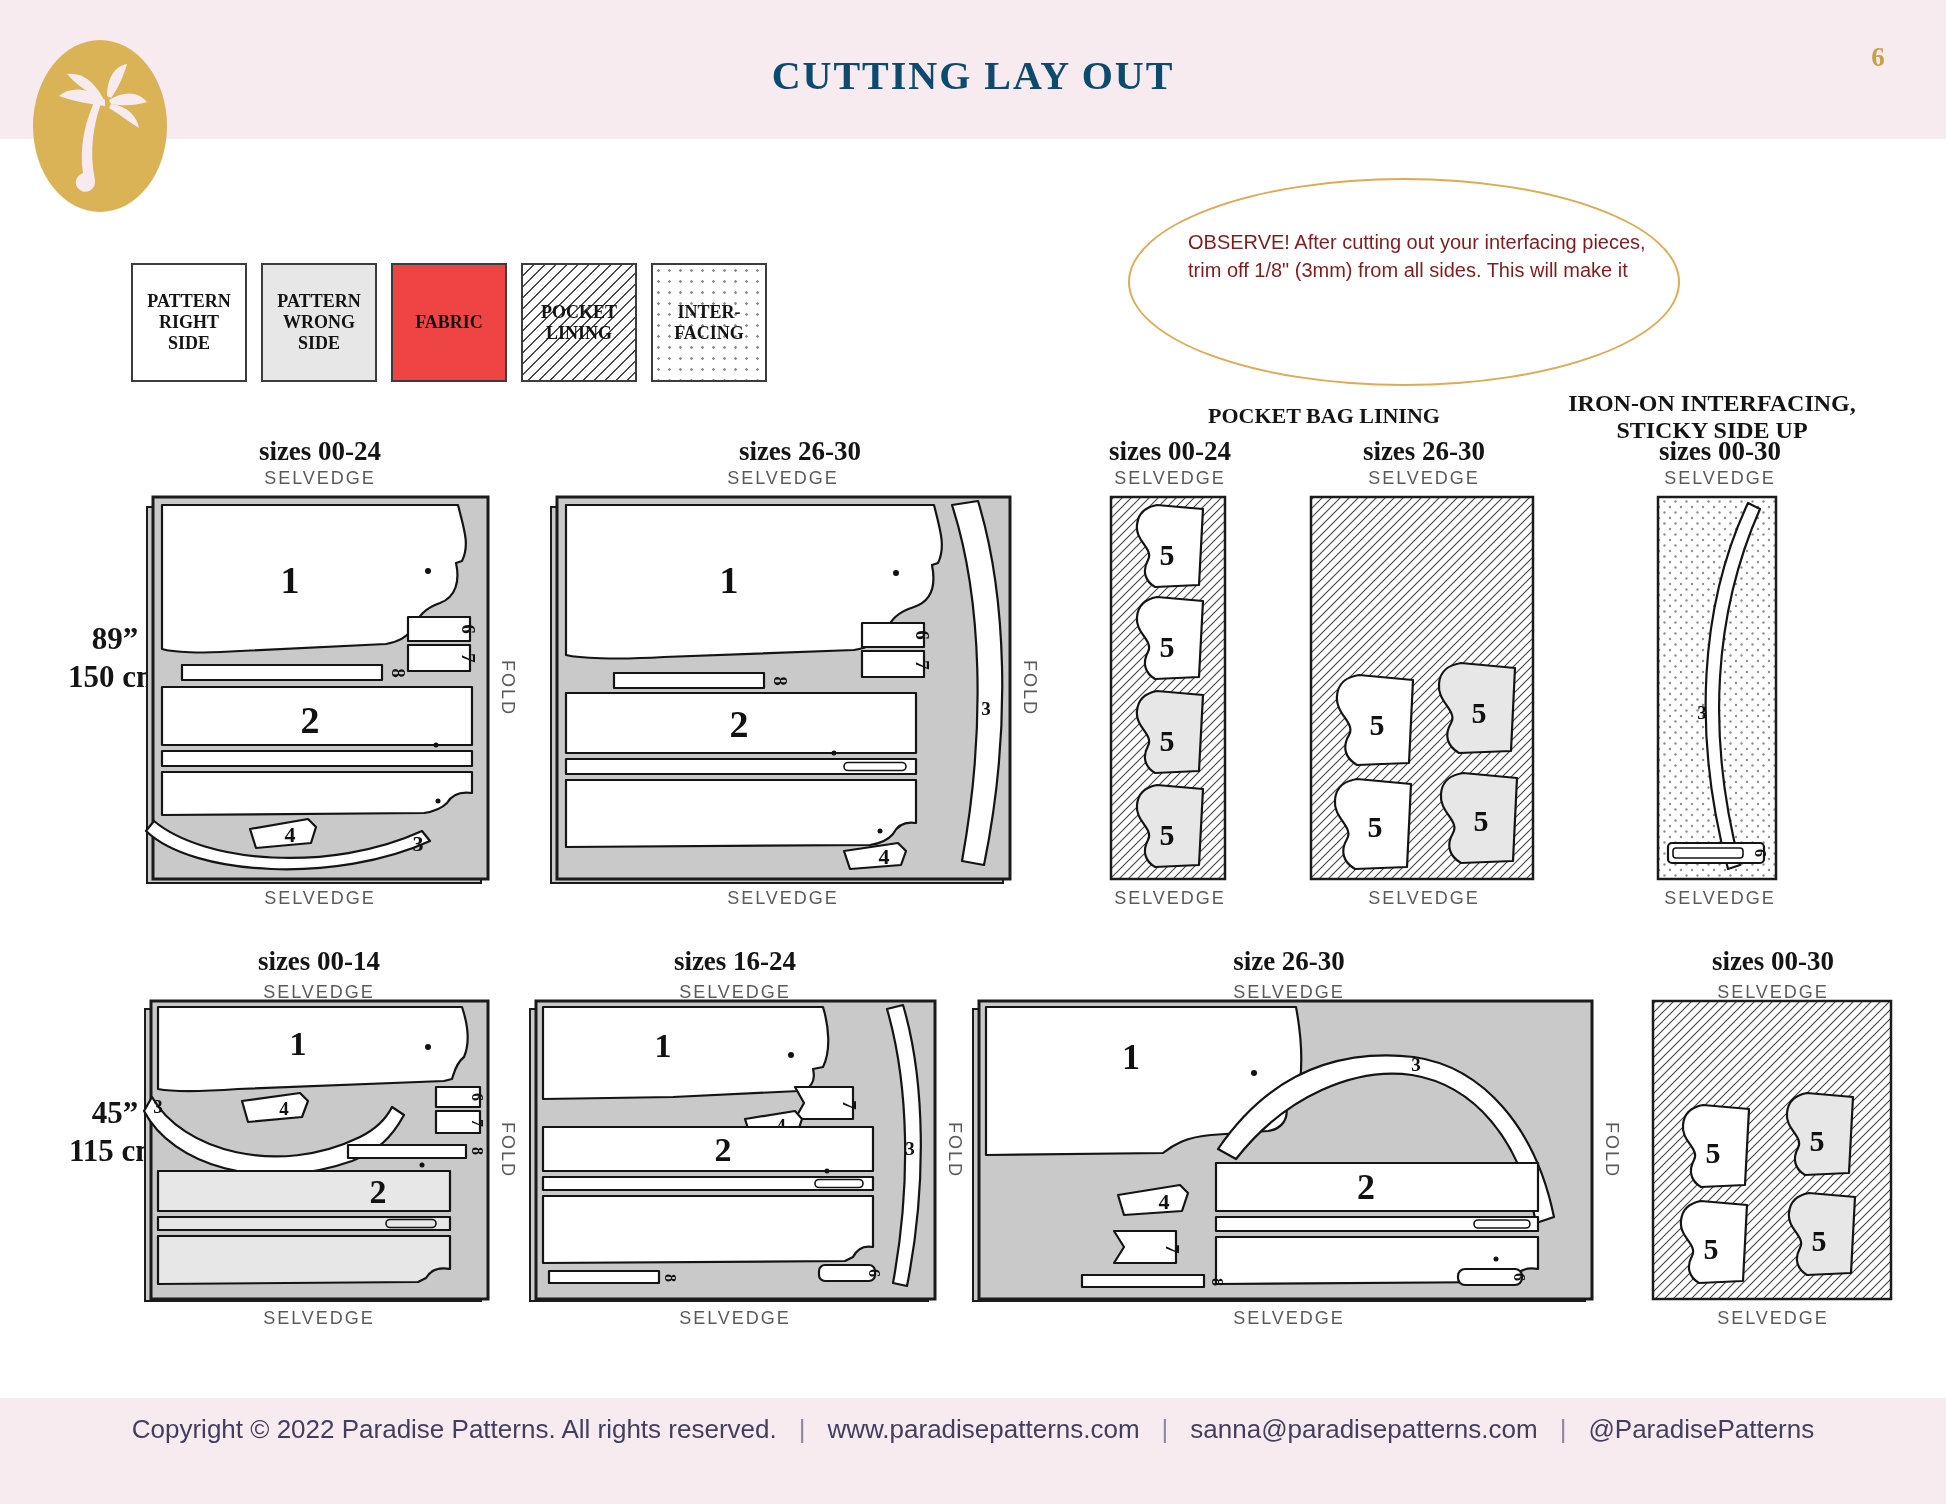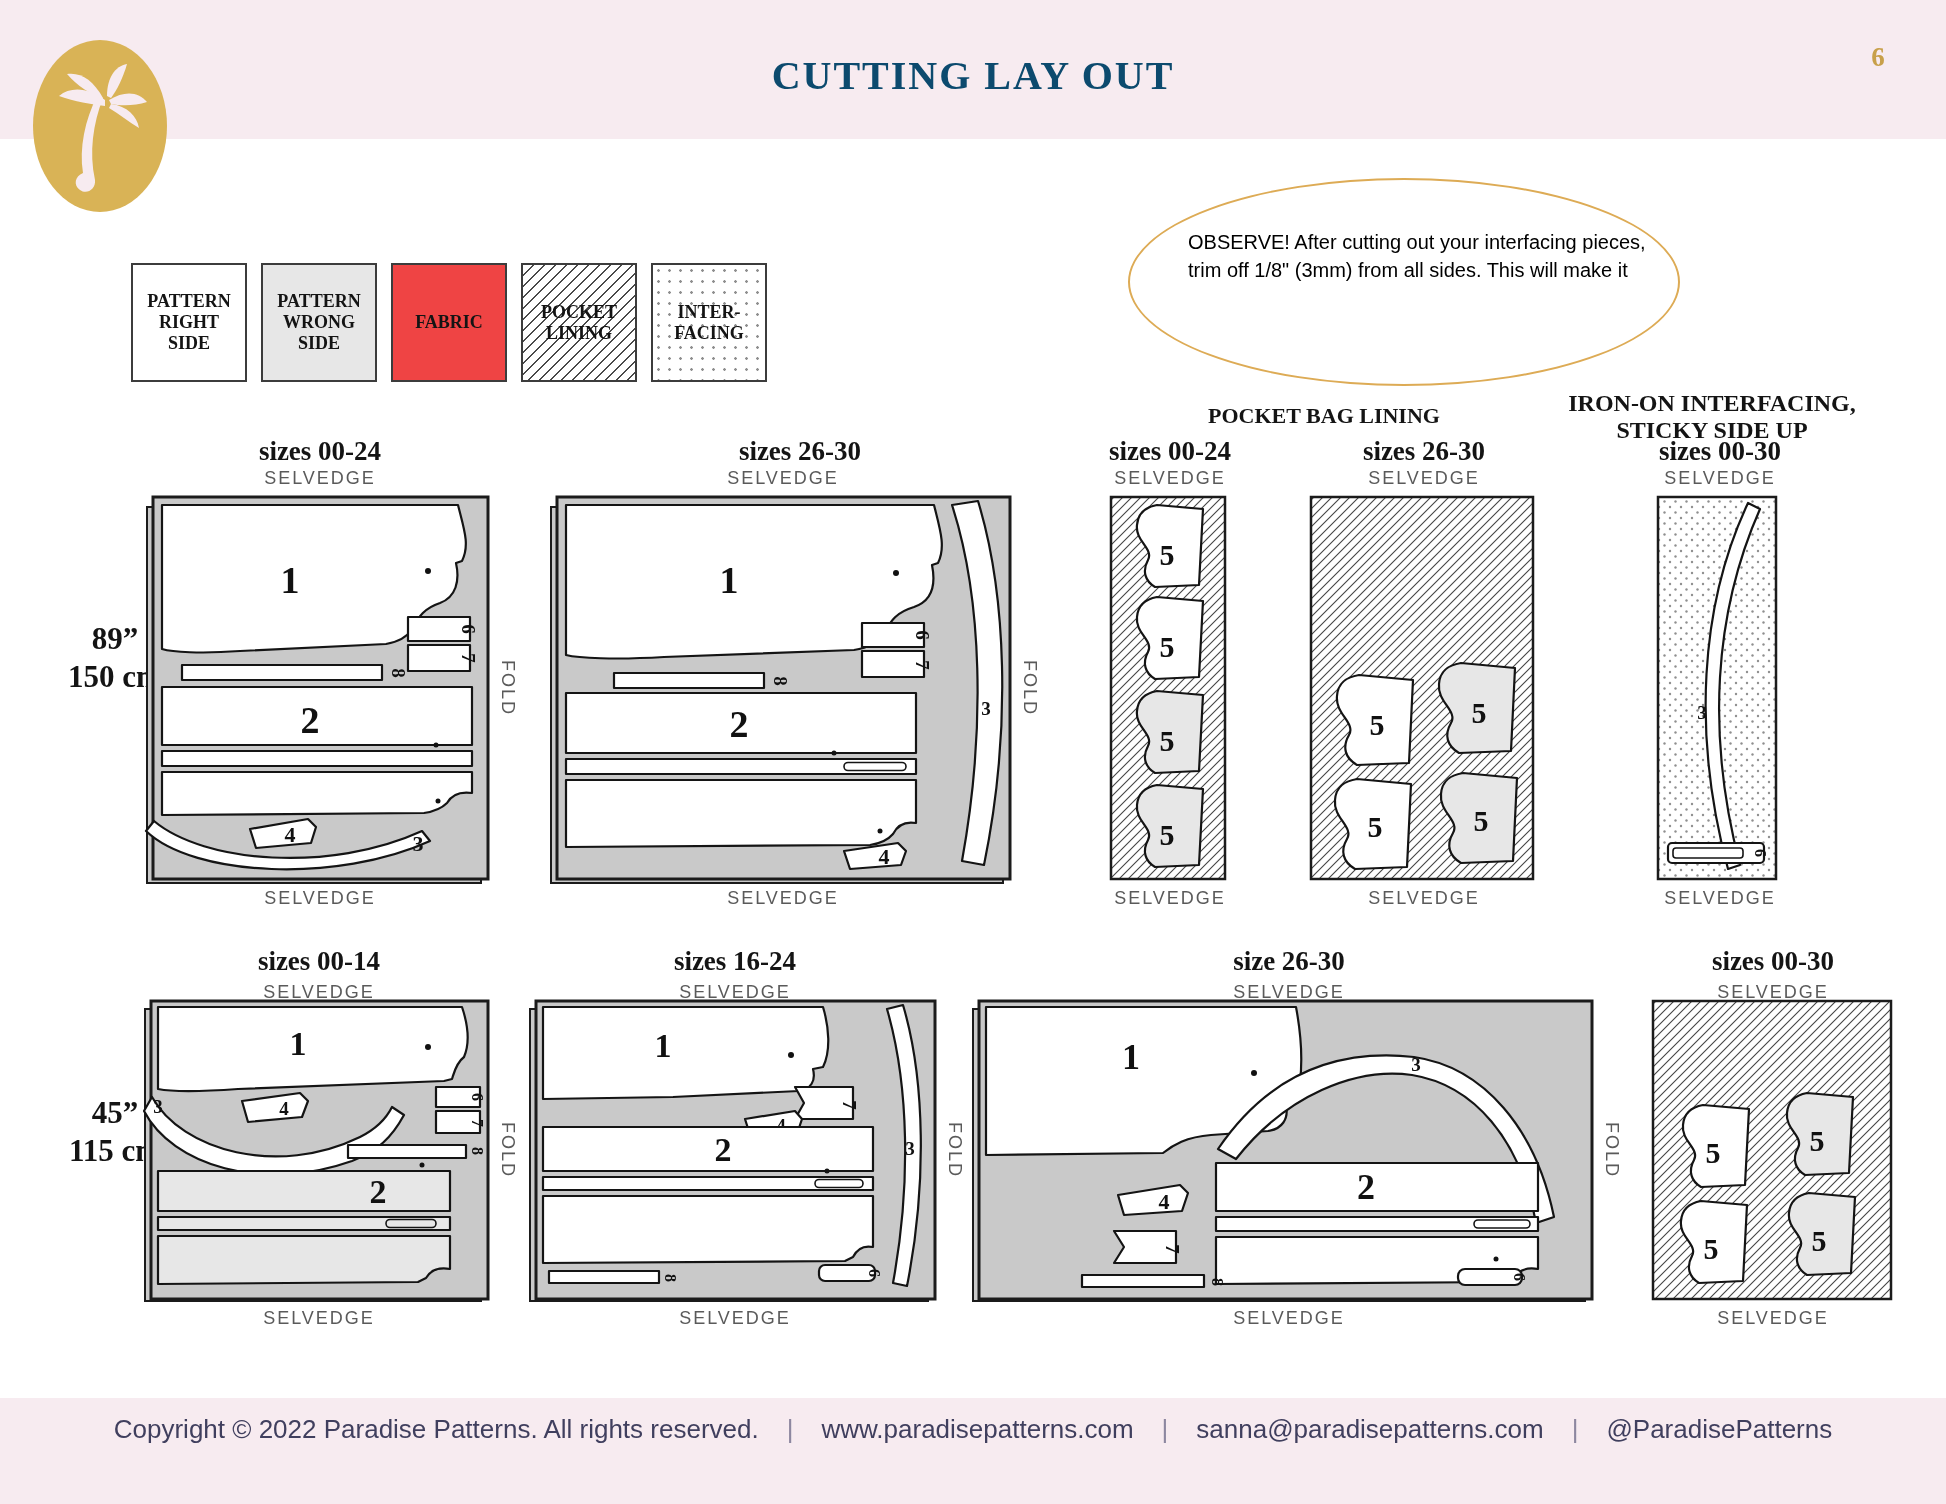--- a/index.html
+++ b/index.html
@@ -12,30 +12,30 @@
   .swatch{position:absolute;width:116px;height:119px;border:2px solid #3c3c3c;box-sizing:border-box;
           display:flex;align-items:center;justify-content:center;text-align:center;
           font-size:18px;font-weight:700;line-height:21px}
   .swatch span{white-space:pre-line}
   .sw-right{background:#ffffff}
   .sw-wrong{background:#e7e7e7}
   .sw-fabric{background:#ef4444}
   .sw-pocket{background:repeating-linear-gradient(135deg,#ffffff 0,#ffffff 6.5px,#4a4a4a 6.5px,#4a4a4a 7.8px)}
   .sw-inter{background-color:#fff;background-image:radial-gradient(#8f8f8f 1.2px,transparent 1.5px);background-size:11px 11px}
   .callout-ellipse{border:2px solid #ddab55;border-radius:50%}
-  .callout-text{font-family:"Liberation Sans",sans-serif;font-size:20px;color:#000000;line-height:28px}
+  .callout-text{font-family:"Liberation Sans",sans-serif;font-size:20px;color:#7f1d1d;line-height:28px}
   .sechead{font-weight:700;font-size:22px;text-align:center;line-height:27px}
   .sizelabel{font-size:27px;font-weight:700;text-align:center}
   .selvedge{font-family:"Liberation Sans",sans-serif;font-size:18px;color:#5a5a5a;
             letter-spacing:2px;text-align:center;width:240px}
   .fold{font-family:"Liberation Sans",sans-serif;font-size:18px;color:#5a5a5a;letter-spacing:2px;
         width:80px;height:22px;text-align:center;transform:rotate(90deg)}
   .widthlabel{font-size:31px;font-weight:700;text-align:center;line-height:38px;width:150px}
   .footer-text{font-family:"Liberation Sans",sans-serif;font-size:26px;color:#403f5e;
-               display:flex;justify-content:center;gap:28px;width:1946px}
+               display:flex;justify-content:center;gap:22px;width:1946px}
   .fsep{color:#8d87a0}
   
   .fab{fill:#c9c9c9;stroke:#1b1b1b;stroke-width:3}
   .fabback{fill:#c9c9c9;stroke:#1b1b1b;stroke-width:2}
   .wp{fill:#ffffff;stroke:#141414;stroke-width:2.2;stroke-linejoin:round}
   .gp{fill:#e7e7e7;stroke:#141414;stroke-width:2.2;stroke-linejoin:round}
   .ln{fill:none;stroke:#141414;stroke-width:1.6}
   .hatchrect{fill:url(#hatch);stroke:#1b1b1b;stroke-width:2.5}
   .dotrect{fill:url(#dots);stroke:#1b1b1b;stroke-width:2.5}
   text.pn{font-family:"Liberation Serif",serif;font-weight:700;fill:#111;text-anchor:middle}

